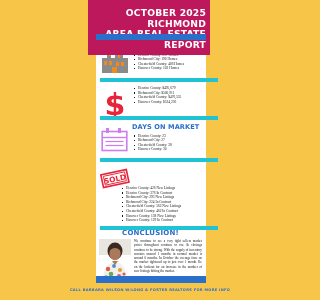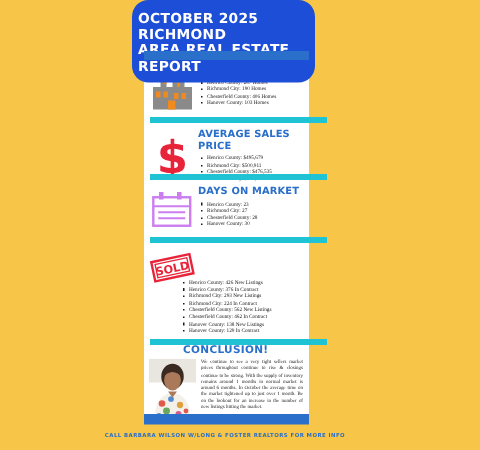--- a/index.html
+++ b/index.html
@@ -18,26 +18,25 @@
     width: 300px;
     height: 300px;
     box-sizing: border-box;
   }
   
   .header-banner {
     position: absolute;
     left: 88px;
     top: 0px;
     width: 122px;
-    background: #1d4ed8;
+    background: #be185d;
     padding: 8px 4px 5px 4px;
     box-sizing: border-box;
-    text-align: left;
+    text-align: right;
     z-index: 5;
-    border-radius: 11px;
   }
   .header-title {
     color: #ffffff;
     font-family: "DejaVu Sans", sans-serif;
     font-weight: bold;
     font-size: 9.2px;
     line-height: 10.5px;
     letter-spacing: 0.2px;
     text-transform: uppercase;
   }
@@ -225,21 +224,20 @@
 
   <div class="teal-divider" style="left:100px; top:78px; width:118px;"></div>
 
   <div class="section" style="top:84px;">
     <div class="sec-icon">
       <svg width="28" height="30" viewBox="0 0 28 30" aria-hidden="true">
         <text x="14" y="26" font-family="DejaVu Sans, sans-serif" font-size="30" font-weight="bold" fill="#e8243a" text-anchor="middle">$</text>
       </svg>
     </div>
     <div class="sec-body">
-      <div class="sec-title">Average Sales Price</div>
       <ul class="stats">
         <li>Henrico County: $495,679</li>
         <li>Richmond City: $500,911</li>
         <li>Chesterfield County: $476,535</li>
         <li>Hanover County: $524,236</li>
       </ul>
     </div>
   </div>
 
   <div class="teal-divider" style="left:100px; top:116px; width:118px;"></div>

